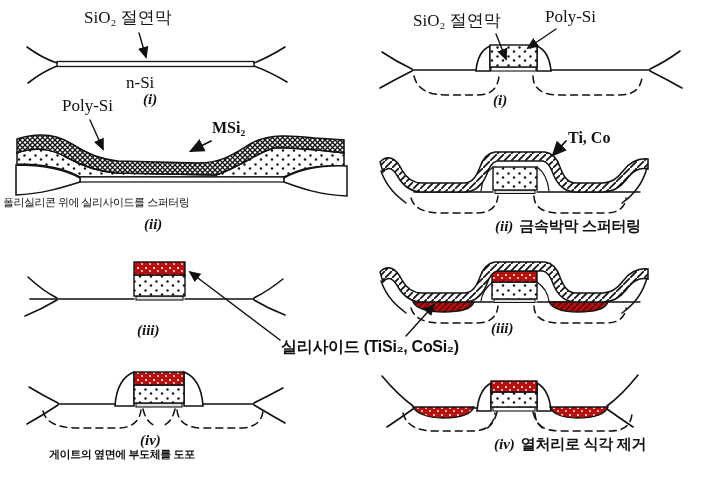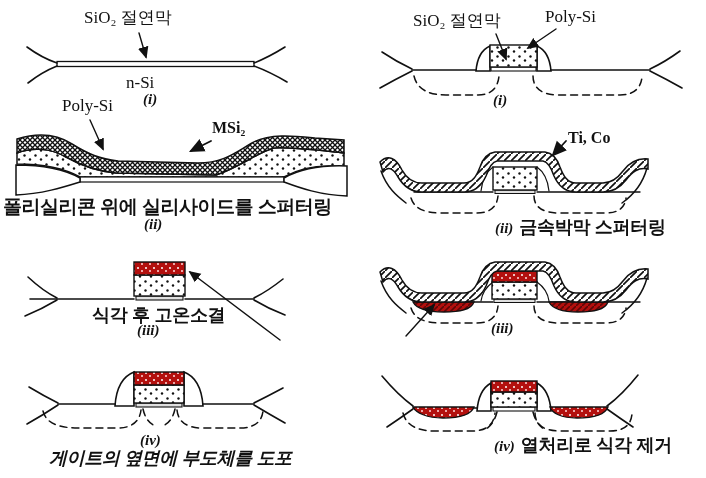--- a/index.html
+++ b/index.html
@@ -3,23 +3,23 @@
 <meta charset="utf-8">
 <style>
   html,body{margin:0;padding:0;background:#fff;}
   #page{position:relative;width:706px;height:478px;background:#fff;overflow:hidden;
         font-family:"Liberation Sans", sans-serif;color:#111;}
   #art{position:absolute;left:0;top:0;}
   .lbl{position:absolute;white-space:nowrap;line-height:1.05;}
   .serif{font-family:"Liberation Serif","DejaVu Serif",serif;font-size:17px;}
   .serif-b{font-family:Liberation Serif, serif;font-size:16px;font-weight:bold;}
   .num{font-family:"Liberation Serif","DejaVu Serif",serif;font-size:15px;font-weight:bold;font-style:italic;}
-  .cap{font-weight:bold;font-size:18px;letter-spacing:-0.3px;}
-  .cap-lg{font-weight:bold;font-size:19px;letter-spacing:-0.5px;}
-  .cap-sm{font-weight:bold;font-size:18px;letter-spacing:-0.4px;font-style:italic;}
+  .cap{font-weight:bold;font-size:15px;letter-spacing:-0.3px;}
+  .cap-lg{font-weight:normal;font-size:11px;letter-spacing:-0.5px;}
+  .cap-sm{font-weight:bold;font-size:11px;letter-spacing:-0.4px;}
   .caprow{display:flex;gap:6px;align-items:baseline;}
 </style>
 </head>
 <body>
 
 <div id="page">
 
 <svg id="art" width="706" height="478" viewBox="0 0 706 478">
   <defs>
     <marker id="ah" viewBox="0 0 10 10" refX="8.5" refY="5" markerWidth="8.5" markerHeight="8.5" orient="auto">
@@ -176,26 +176,26 @@
 
   <div class="lbl serif" style="left:84px;top:9px">SiO₂ 절연막</div>
   <div class="lbl serif" style="left:126px;top:74px">n-Si</div>
   <div class="lbl num" style="left:143px;top:92px">(i)</div>
 
   <div class="lbl serif" style="left:62px;top:97px">Poly-Si</div>
   <div class="lbl serif-b" style="left:212px;top:120px">MSi₂</div>
   <div class="lbl cap-lg" style="left:3px;top:197px">폴리실리콘 위에 실리사이드를 스퍼터링</div>
   <div class="lbl num" style="left:144px;top:217px">(ii)</div>
 
-  <div class="lbl cap" style="left:92px;top:306px">식각 후 고온소결</div>
   <div class="lbl num" style="left:137px;top:323px">(iii)</div>
 
   <div class="lbl num" style="left:140px;top:433px">(iv)</div>
   <div class="lbl cap-sm" style="left:49px;top:449px">게이트의 옆면에 부도체를 도포</div>
 
+  <div class="lbl cap" style="left:281px;top:339px;font-size:16px">실리사이드 (TiSi₂, CoSi₂)</div>
 
   <div class="lbl serif" style="left:413px;top:12px">SiO₂ 절연막</div>
   <div class="lbl serif" style="left:545px;top:8px">Poly-Si</div>
   <div class="lbl num" style="left:493px;top:93px">(i)</div>
 
   <div class="lbl serif-b" style="left:568px;top:130px">Ti, Co</div>
   <div class="lbl caprow" style="left:495px;top:218px">
     <span class="num">(ii)</span>
     <span class="cap">금속박막 스퍼터링</span>
   </div>

